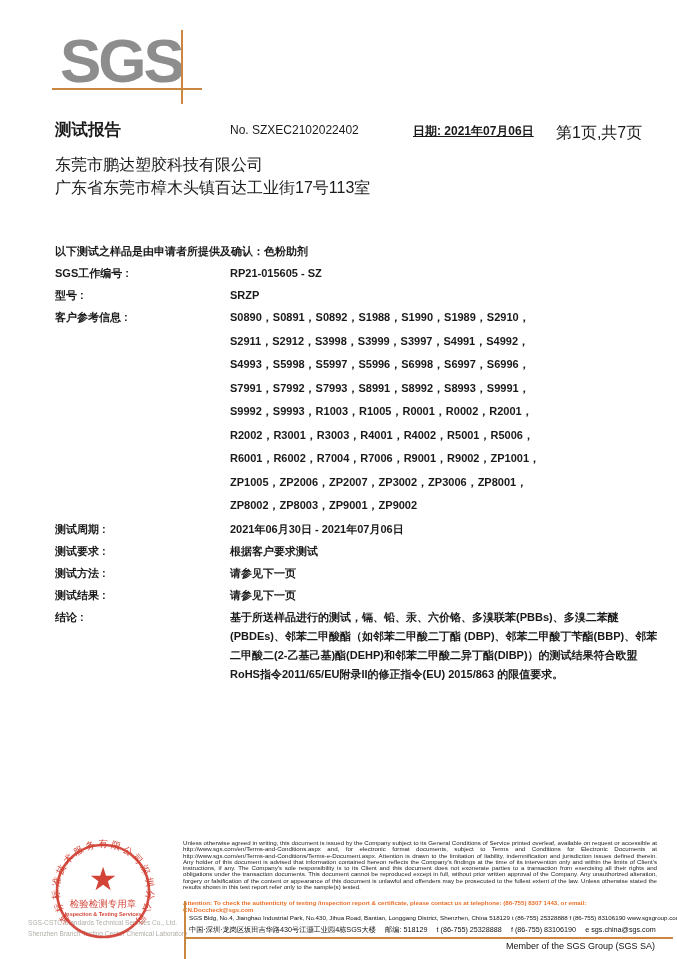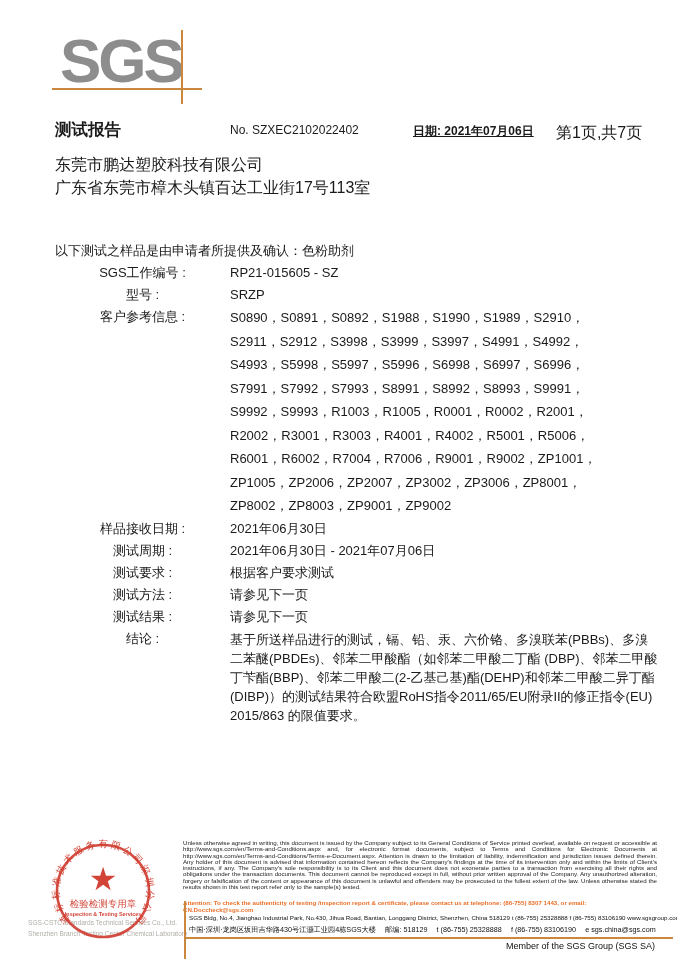--- a/index.html
+++ b/index.html
@@ -17,24 +17,24 @@
   }
   .crop-h { position:absolute; left:52px; top:88px; width:150px; height:2px; background:#c98740; }
   .crop-v { position:absolute; left:181px; top:30px; width:2px; height:74px; background:#c98740; }
   .report-title { position:absolute; left:55px; top:119px; font-size:16.5px; font-weight:bold; }
   .report-no    { position:absolute; left:230px; top:123px; font-size:12px; font-weight:normal; }
   .report-date  { position:absolute; left:413px; top:123px; font-size:12px; font-weight:bold;text-decoration:underline; }
   .page-ind     { position:absolute; left:556px; top:123px; font-size:16px; font-weight:normal; }
   .applicant-name    { position:absolute; left:55px; top:155px; font-size:16px; }
   .applicant-address { position:absolute; left:55px; top:178px; font-size:16px; }
   
-  .content { position:absolute; left:55px; top:240px; width:602px; font-size:13px; }
+  .content { position:absolute; left:55px; top:240px; width:602px; font-size:11px;font-weight:bold; }
   .intro { line-height:22px; }
   .row { display:flex; align-items:flex-start; }
-  .row .lbl { width:175px; flex:none; line-height:22px;text-align:center; }
+  .row .lbl { width:175px; flex:none; line-height:22px; }
   .row .val { flex:1; line-height:22px; }
   .refs div { line-height:23.5px; }
   .val.conclusion { line-height:19px; padding-top:2px; width:430px; flex:none; }
   
   .footer-company { position:absolute; left:28px; color:#b3afa9; font-size:6.6px; white-space:nowrap; }
   .fc1 { top:919px; }
   .fc2 { top:930px; }
   .stamp { position:absolute; left:44px; top:832px; }
   .legal {
     position:absolute; left:183px; top:840px; width:474px;
@@ -89,24 +89,20 @@
         <div>S4993，S5998，S5997，S5996，S6998，S6997，S6996，</div>
         <div>S7991，S7992，S7993，S8991，S8992，S8993，S9991，</div>
         <div>S9992，S9993，R1003，R1005，R0001，R0002，R2001，</div>
         <div>R2002，R3001，R3003，R4001，R4002，R5001，R5006，</div>
         <div>R6001，R6002，R7004，R7006，R9001，R9002，ZP1001，</div>
         <div>ZP1005，ZP2006，ZP2007，ZP3002，ZP3006，ZP8001，</div>
         <div>ZP8002，ZP8003，ZP9001，ZP9002</div>
       </div>
     </div>
 
-    <div class="row">
-      <div class="lbl">样品接收日期 :</div>
-      <div class="val">2021年06月30日</div>
-    </div>
 
     <div class="row">
       <div class="lbl">测试周期 :</div>
       <div class="val">2021年06月30日 - 2021年07月06日</div>
     </div>
 
     <div class="row">
       <div class="lbl">测试要求 :</div>
       <div class="val">根据客户要求测试</div>
     </div>

